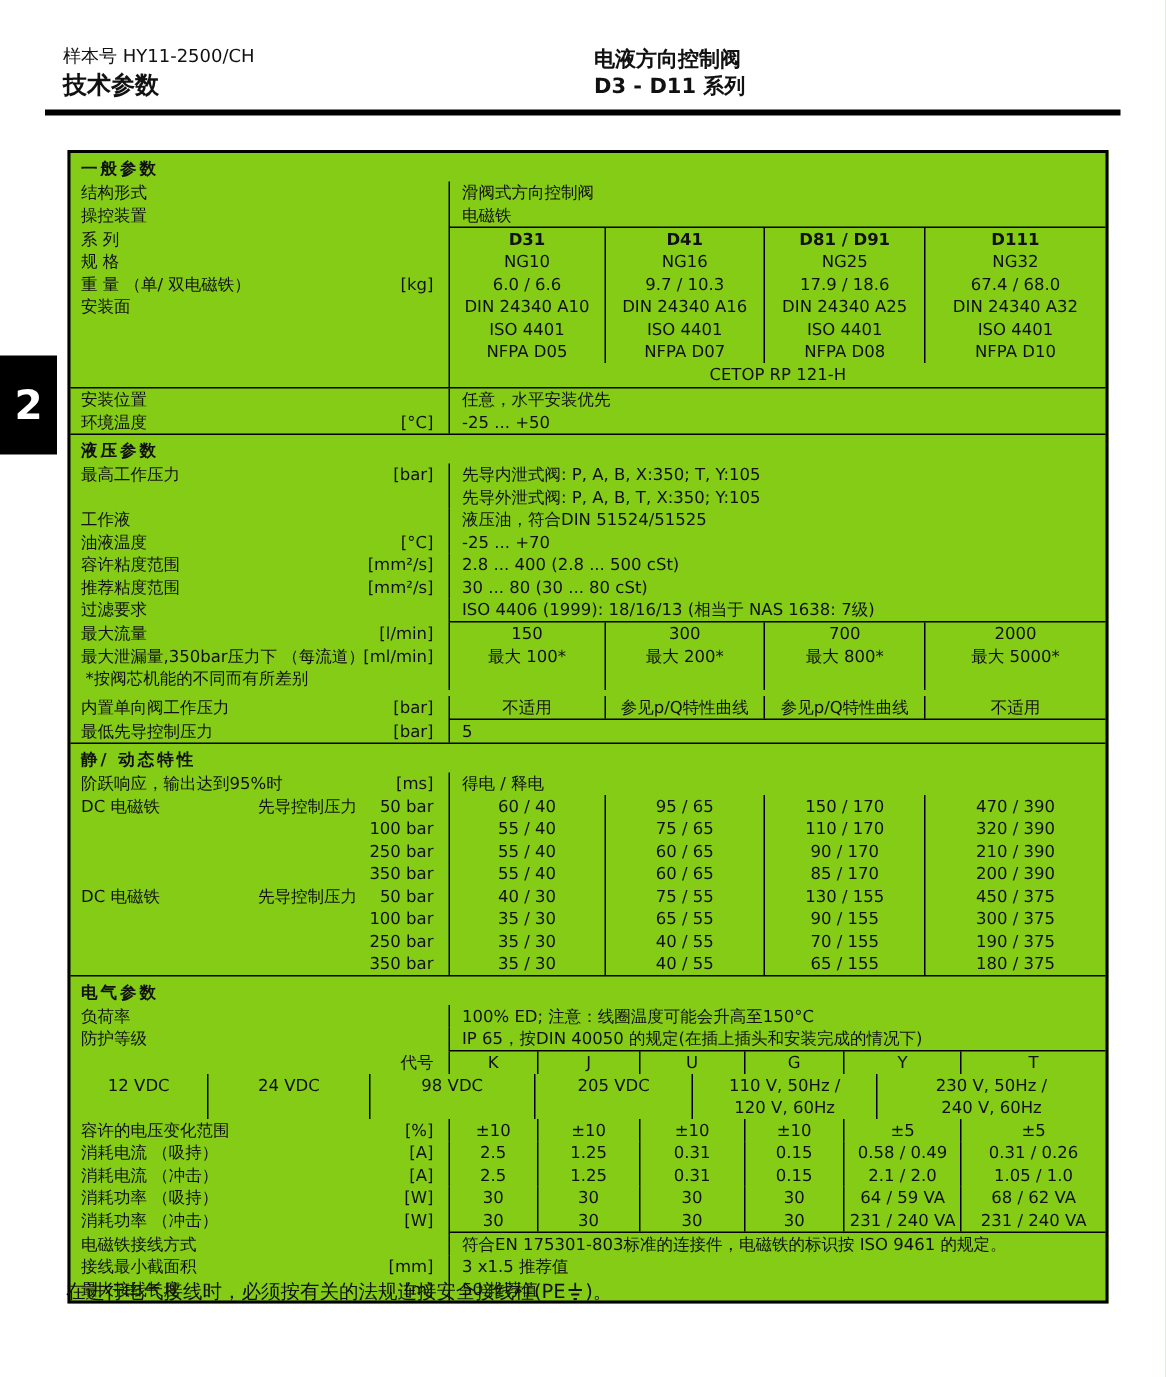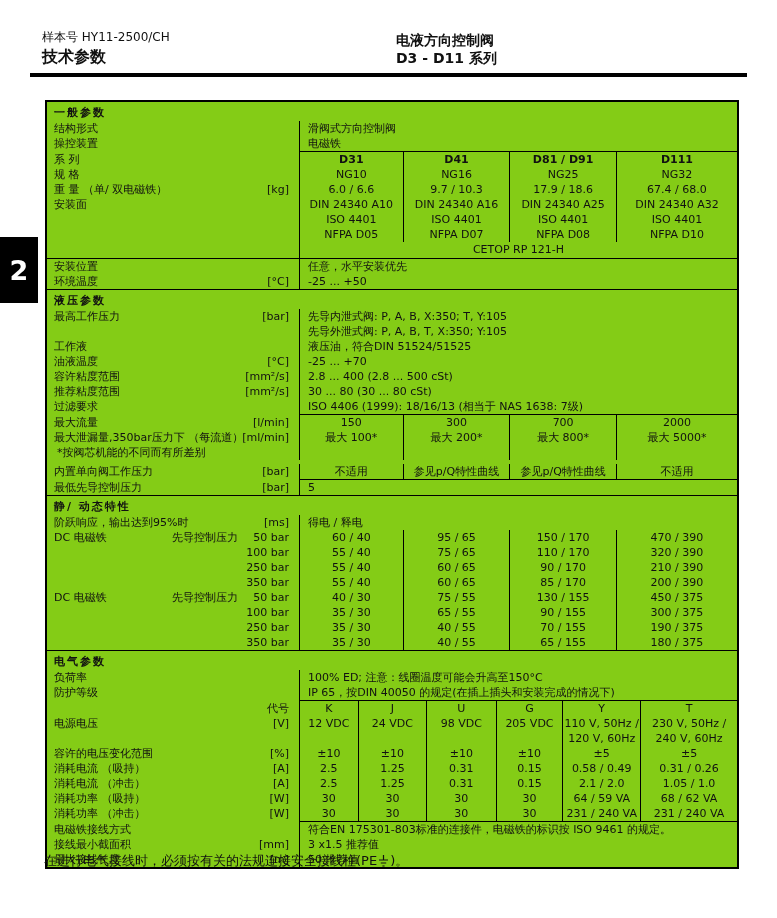--- a/index.html
+++ b/index.html
@@ -408,23 +408,20 @@
           <div class="col" style="width: 17.8%;">
             <div class="cline">Y</div>
           </div>
           <div class="col" style="width: 22.2%;">
             <div class="cline">T</div>
           </div>
         </div>
       </div>
     </div>
     <div class="row">
-      <div class="lbl">
-        <div class="lline"><span>电源电压</span><span class="unit">[V]</span></div>
-      </div>
       <div class="val">
         <div class="cols">
           <div class="col" style="width: 13.2%;">
             <div class="cline">12 VDC</div>
           </div>
           <div class="col" style="width: 15.7%;">
             <div class="cline">24 VDC</div>
           </div>
           <div class="col" style="width: 15.9%;">
             <div class="cline">98 VDC</div>

